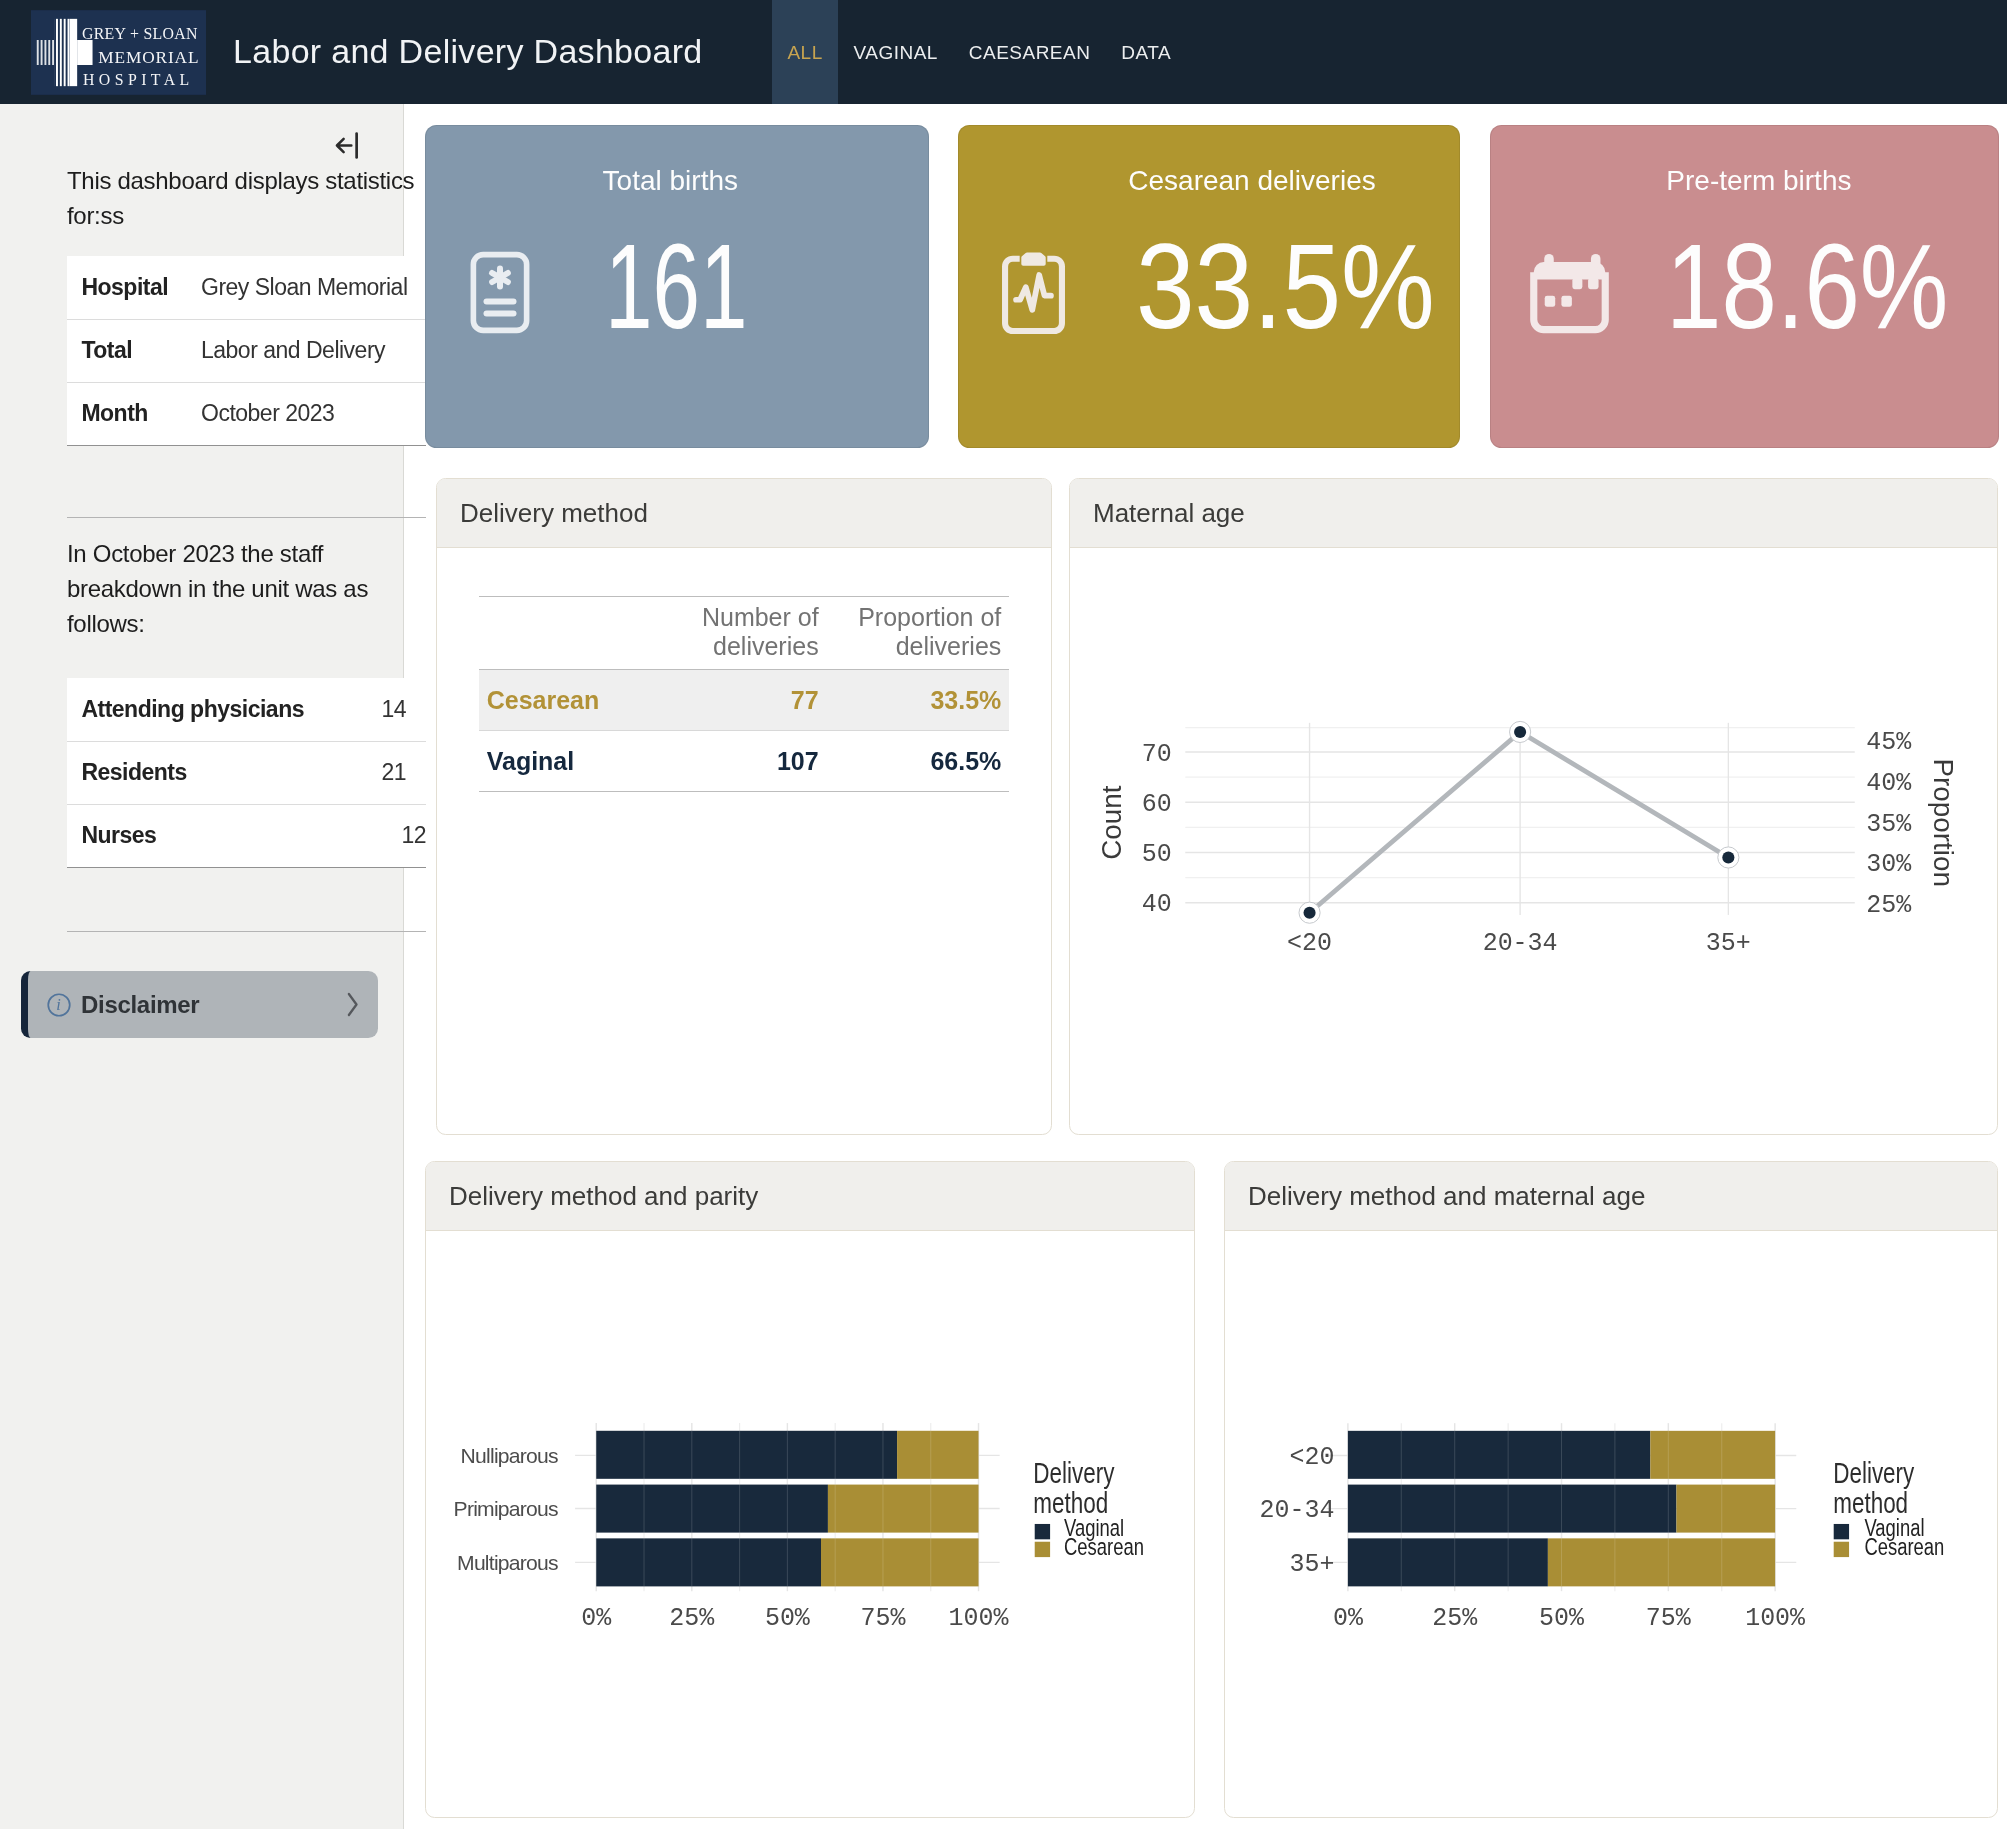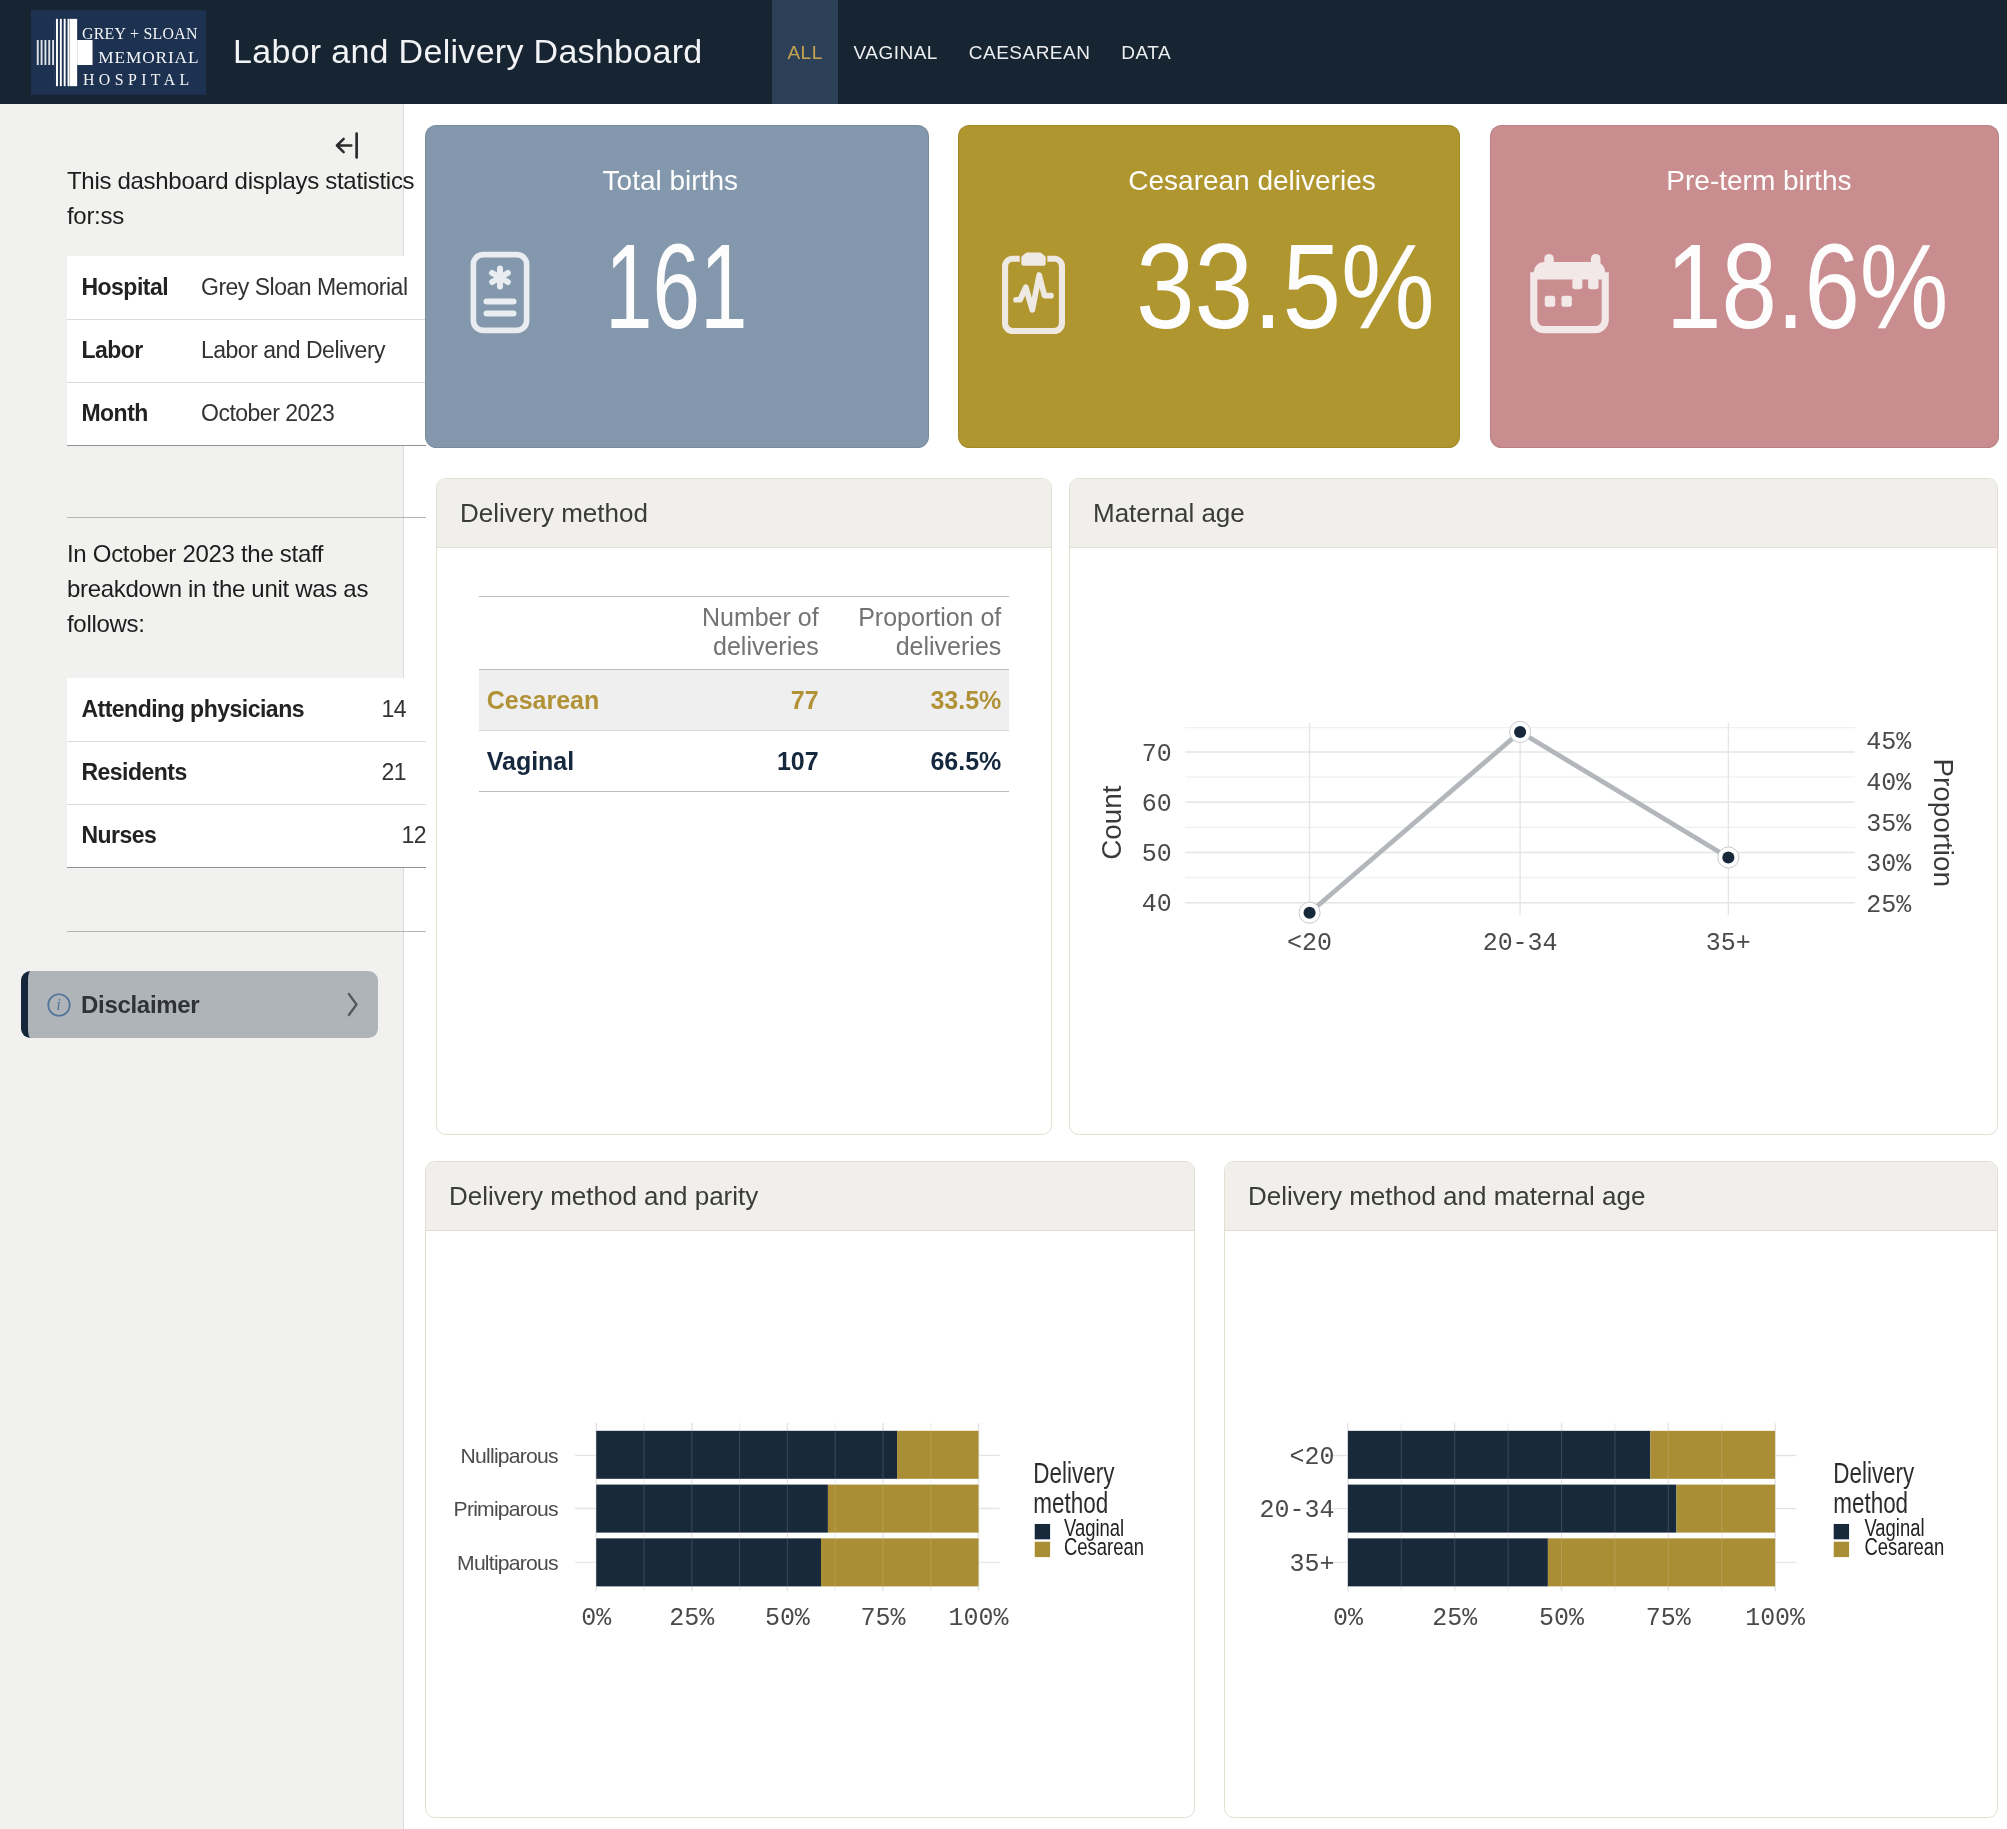--- a/index.html
+++ b/index.html
@@ -105,21 +105,21 @@
       <line x1="22.5" y1="1.5" x2="22.5" y2="26.5" stroke="#2b2b2b" stroke-width="2.8" stroke-linecap="round"></line>
     </svg>
     <div class="inner sbtext" style="top:59px;">This dashboard displays statistics for:ss</div>
     <table class="sbt inner" style="top:152px;">
       <tbody>
           <tr>
             <td class="lab" style="width:134px;">Hospital</td>
             <td>Grey Sloan Memorial</td>
           </tr>
       <tr>
-            <td class="lab">Labor</td>
+            <td class="lab">Total</td>
             <td>Labor and Delivery</td>
           </tr>
       <tr>
             <td class="lab">Month</td>
             <td>October 2023</td>
           </tr>
     </tbody>
       </table>
     <hr class="sbhr inner" style="top:413px;">
     <div class="inner sbtext" style="top:432px;">In October 2023 the staff breakdown in the unit was as follows:</div>

